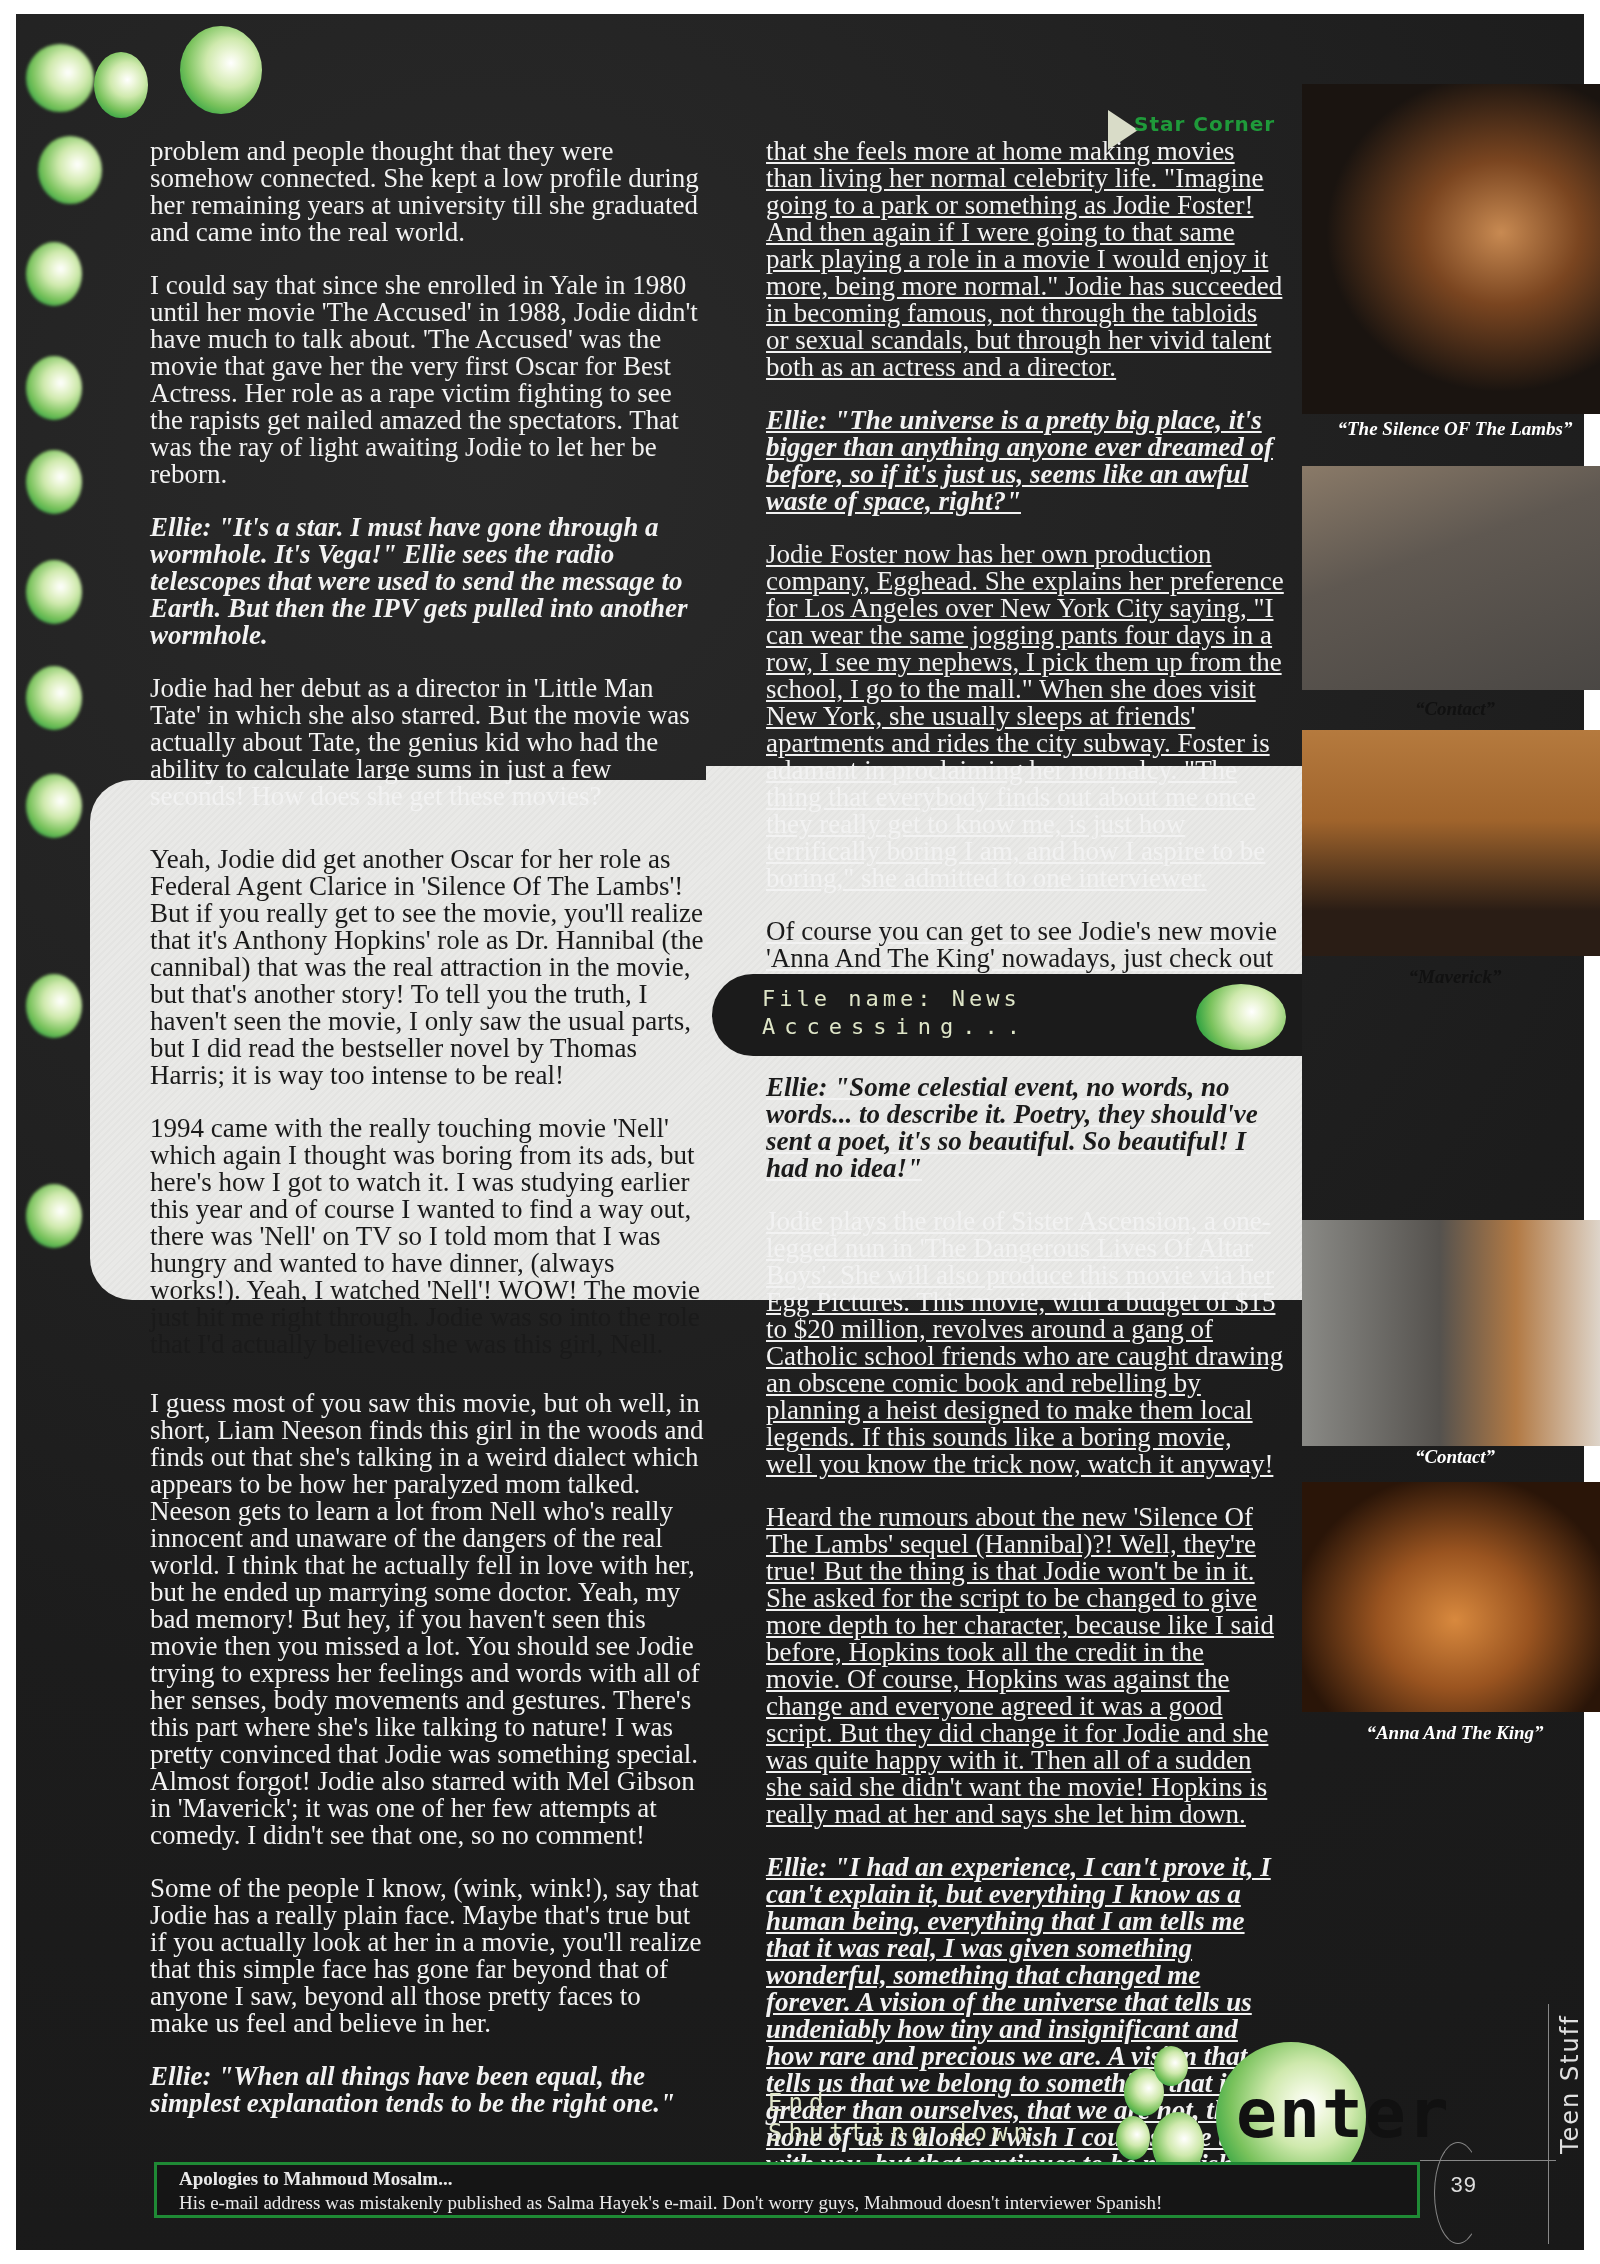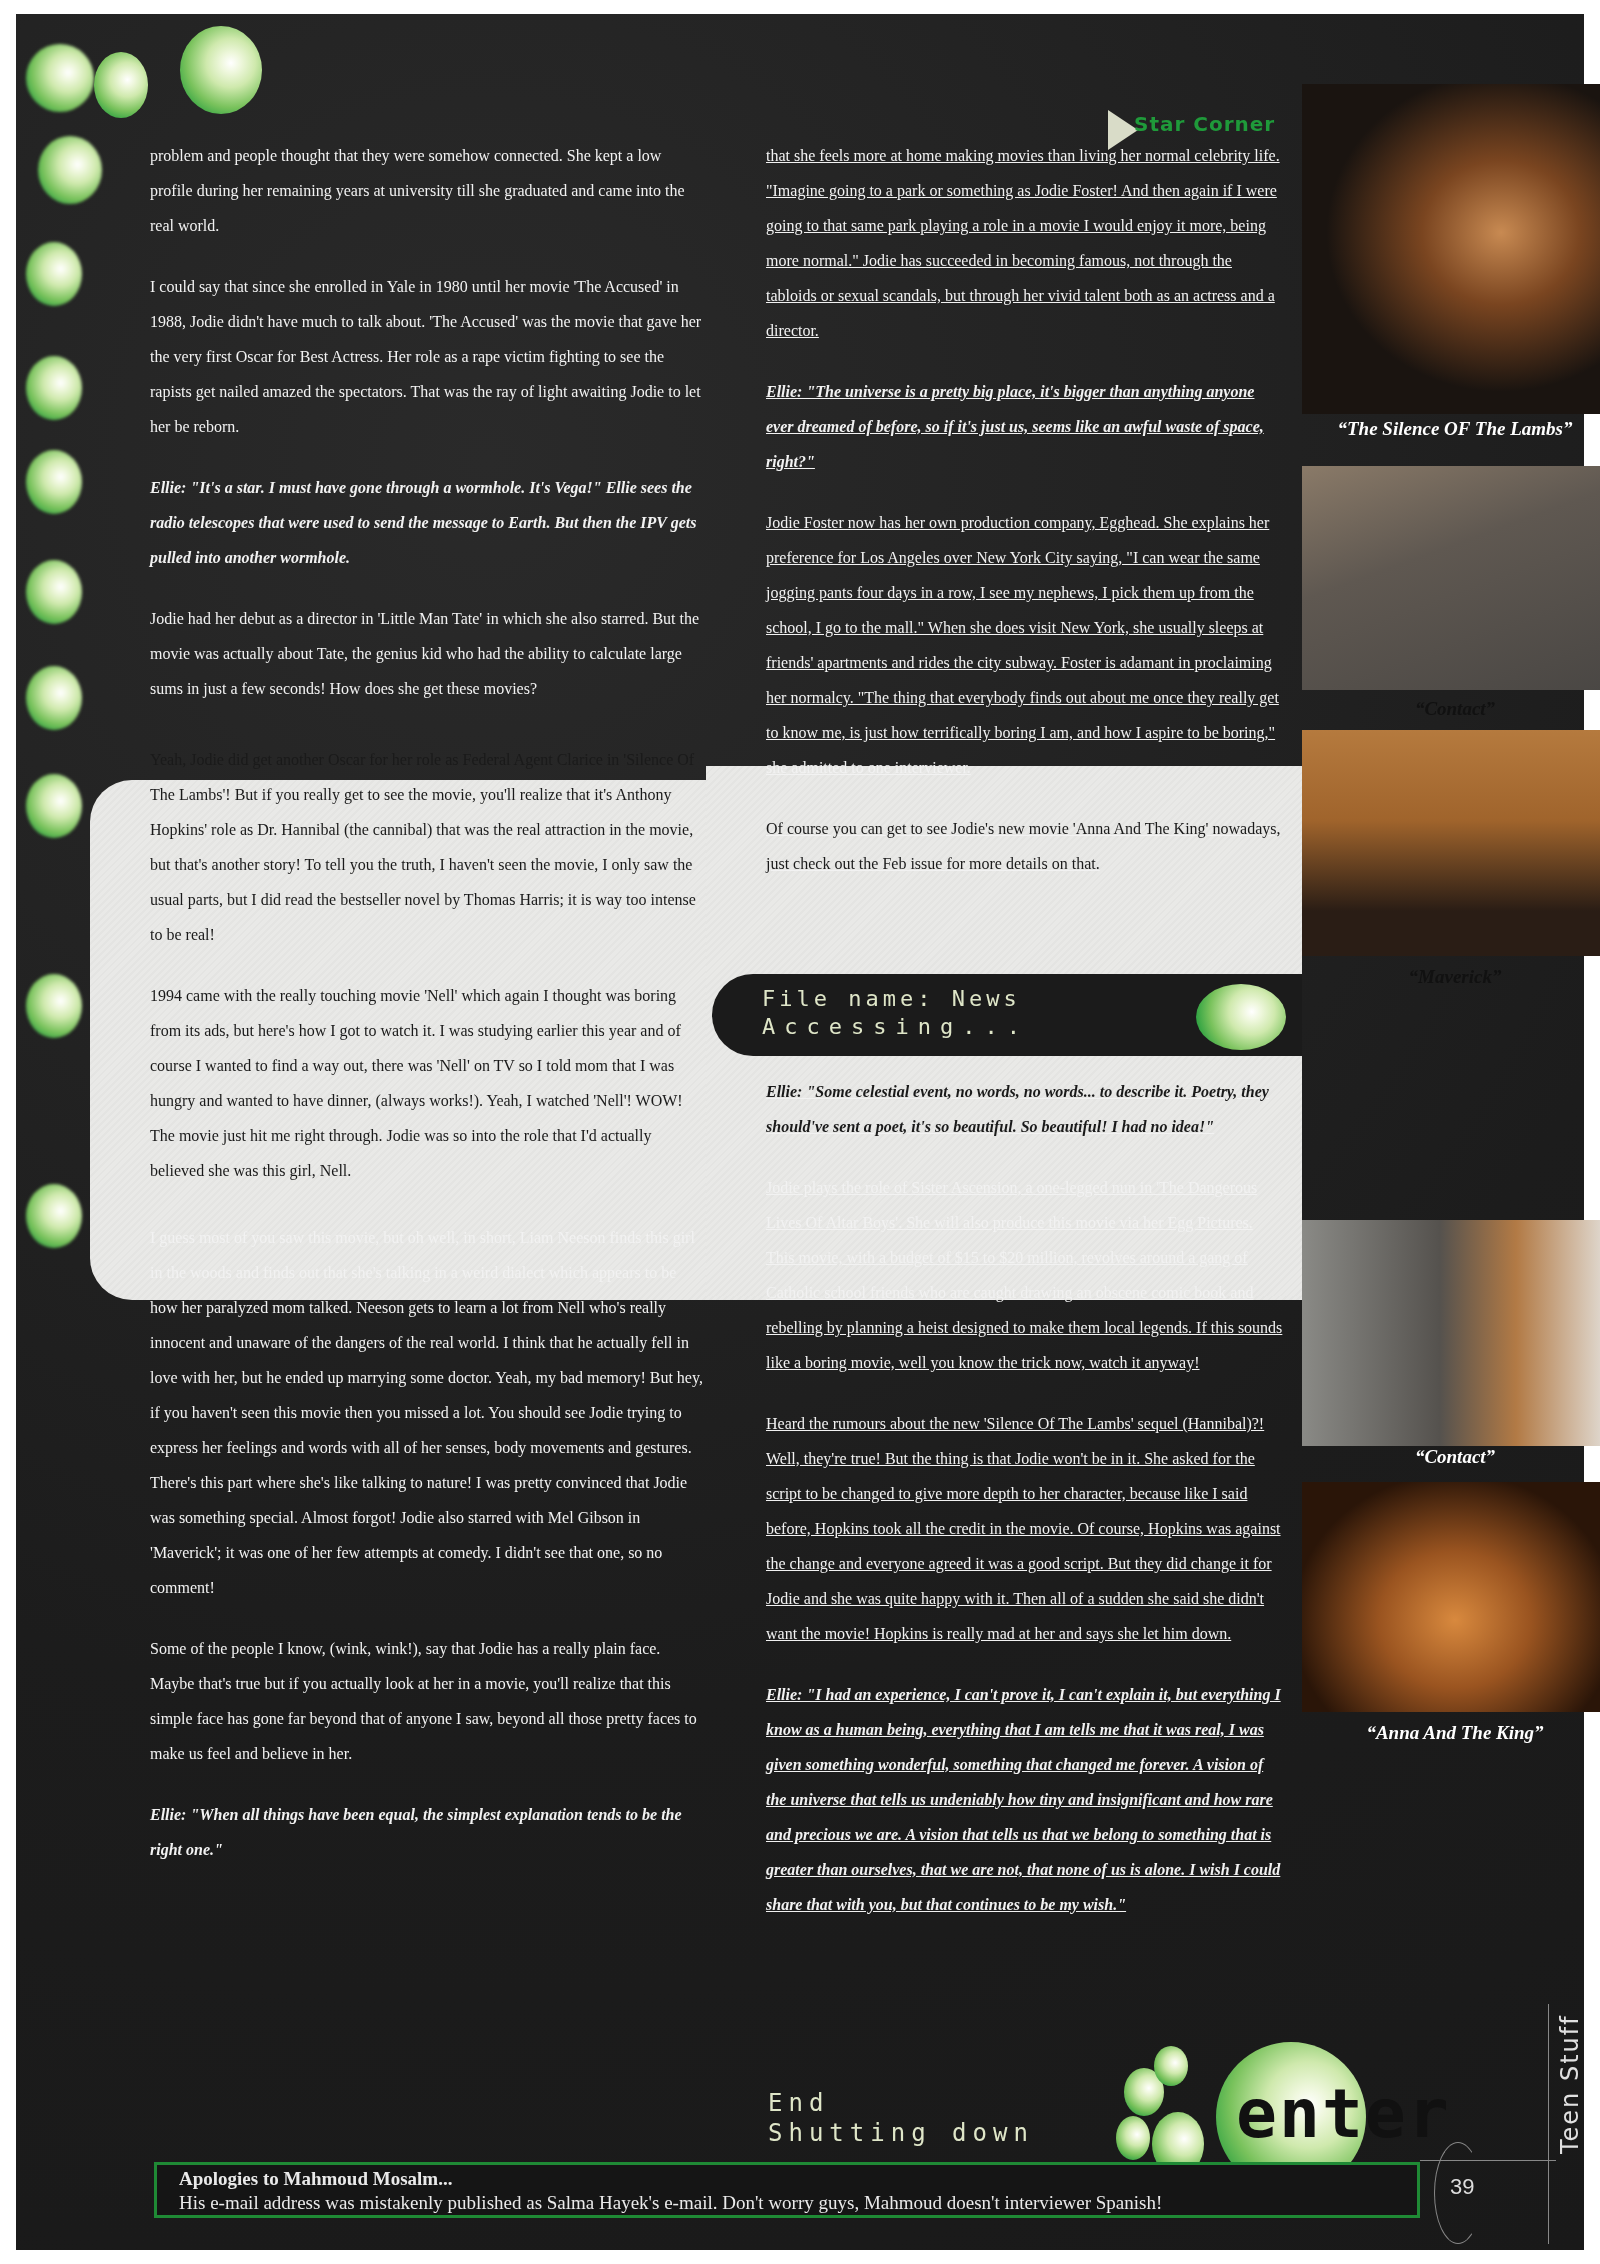--- a/index.html
+++ b/index.html
@@ -6,42 +6,42 @@
   body{width:1600px;height:2264px;position:relative;overflow:hidden;font-family:"Liberation Serif","DejaVu Serif",serif;}
   .page{position:absolute;left:16px;top:14px;width:1568px;height:2236px;background:#1e1e1e;
     background-image:radial-gradient(circle at 30% 20%,#2a2a2a 0,#1c1c1c 60%,#191919 100%);}
   .light-band{position:absolute;background:#e9e9e7;
     background-image:repeating-linear-gradient(135deg,rgba(0,0,0,0.025) 0 2px,transparent 2px 5px);}
   .band1{left:74px;top:766px;width:1212px;height:520px;border-radius:42px 0 0 42px;}
   .band2{left:690px;top:752px;width:596px;height:530px;}
   .orb{position:absolute;border-radius:50%;
     background:radial-gradient(circle at 62% 42%,#ffffff 0,#eef7dc 14%,#cfe9ad 34%,#79c25c 62%,#1d9a3b 88%,#148a30 100%);}
   .orb.soft{filter:blur(1.5px);}
-  .col{position:absolute;color:#f2f2f2;font-size:16px;line-height:35px;}
+  .col{position:absolute;color:#f2f2f2;font-size:27px;line-height:27px;}
   .col p{margin:0 0 26px 0;}
   .col p.q{font-style:italic;font-weight:bold;}
   .dark-text{color:#1a1a1a;}
   .col-left{left:134px;width:556px;}
   .col-right{left:750px;width:518px;text-decoration:underline;}
   .header-tag{position:absolute;left:1092px;top:92px;height:40px;width:200px;}
   .header-tri{position:absolute;left:0;top:4px;width:0;height:0;border-top:20px solid transparent;border-bottom:20px solid transparent;border-left:30px solid #d9dcc8;}
   .header-label{position:absolute;left:26px;top:6px;color:#1f9a3a;font-family:"DejaVu Sans",sans-serif;font-weight:bold;font-size:20px;letter-spacing:1px;white-space:nowrap;}
   .photo{position:absolute;left:1286px;width:306px;overflow:hidden;}
   .cap{position:absolute;left:1286px;width:306px;text-align:center;font-style:italic;font-weight:bold;font-size:19px;}
   .cap.light{color:#fff;} .cap.darkc{color:#111;}
   .file-bar{position:absolute;left:696px;top:960px;width:590px;height:82px;background:#1b1b1b;border-radius:41px 0 0 41px;}
   .mono{font-family:"DejaVu Sans Mono","Liberation Mono",monospace;color:#dfe6c8;letter-spacing:4px;}
   .file-line{position:absolute;left:50px;font-size:22px;}
   .end-block{position:absolute;left:752px;top:2074px;}
   .end-line{font-size:24px;line-height:30px;letter-spacing:6px;}
   .enter-word{position:absolute;left:1220px;top:2060px;font-family:"DejaVu Sans Mono",monospace;font-size:68px;color:#111;font-weight:bold;letter-spacing:2px;}
   .apology{position:absolute;left:138px;top:2148px;width:1266px;height:56px;border:3px solid #1f8a35;background:#151515;box-sizing:border-box;padding:2px 22px;color:#eaeaea;}
   .apology .t{font-weight:bold;font-size:19px;line-height:24px;}
   .apology .b{font-size:19px;line-height:24px;white-space:nowrap;}
-  .page-num{position:absolute;left:1434px;top:2160px;color:#ddd;font-family:Liberation Sans, sans-serif;font-size:22px;}
+  .page-num{position:absolute;left:1434px;top:2160px;color:#ddd;font-family:Liberation Mono, monospace;font-size:22px;}
   .page-ring{position:absolute;left:1418px;top:2128px;width:46px;height:100px;border:1px solid #888;border-radius:50%;border-right-color:transparent;}
   .side-label{position:absolute;left:1540px;top:2140px;transform:rotate(-90deg);transform-origin:left top;color:#e0e0e0;font-family:"DejaVu Sans",sans-serif;font-size:24px;letter-spacing:2px;white-space:nowrap;}
   .side-rule{position:absolute;left:1532px;top:1990px;width:1px;height:240px;background:#888;}
   .h-rule{position:absolute;left:1404px;top:2146px;width:136px;height:1px;background:#888;}
 </style>
 </head>
 <body>
 
 <div class="page">
 

